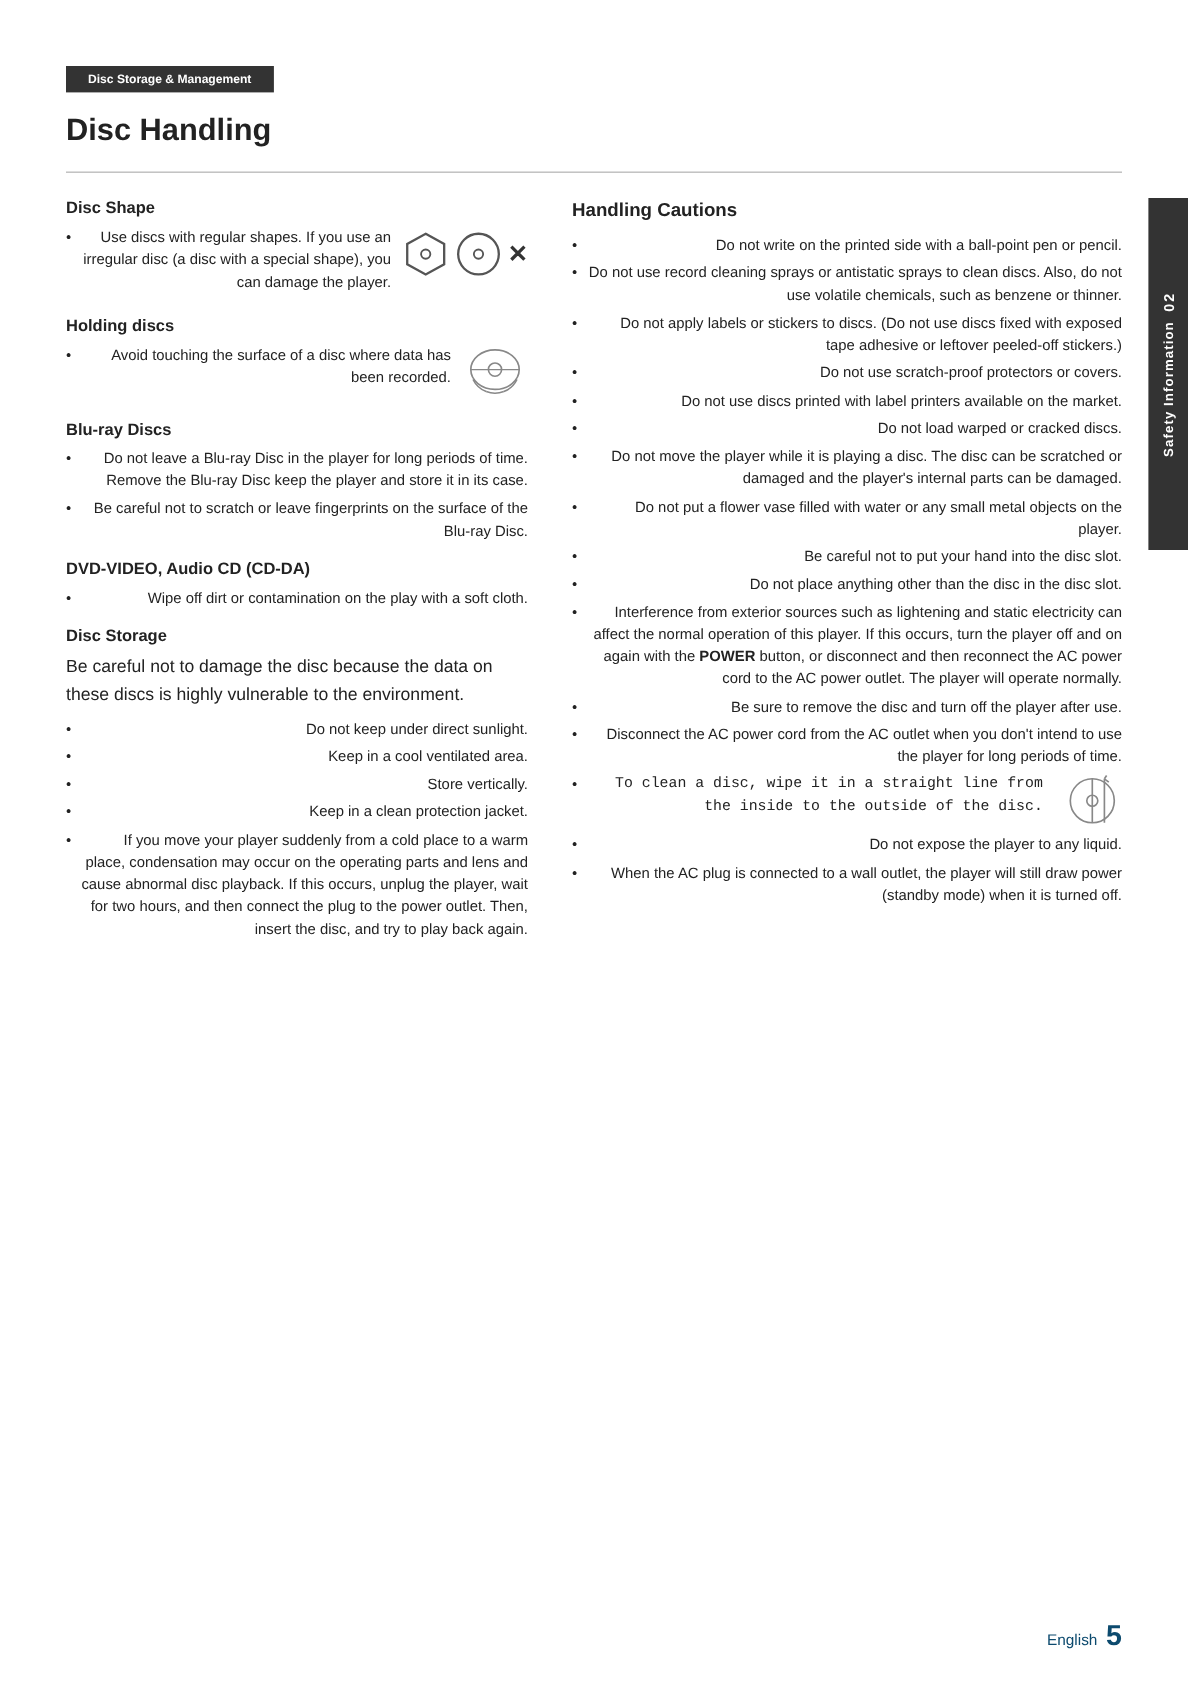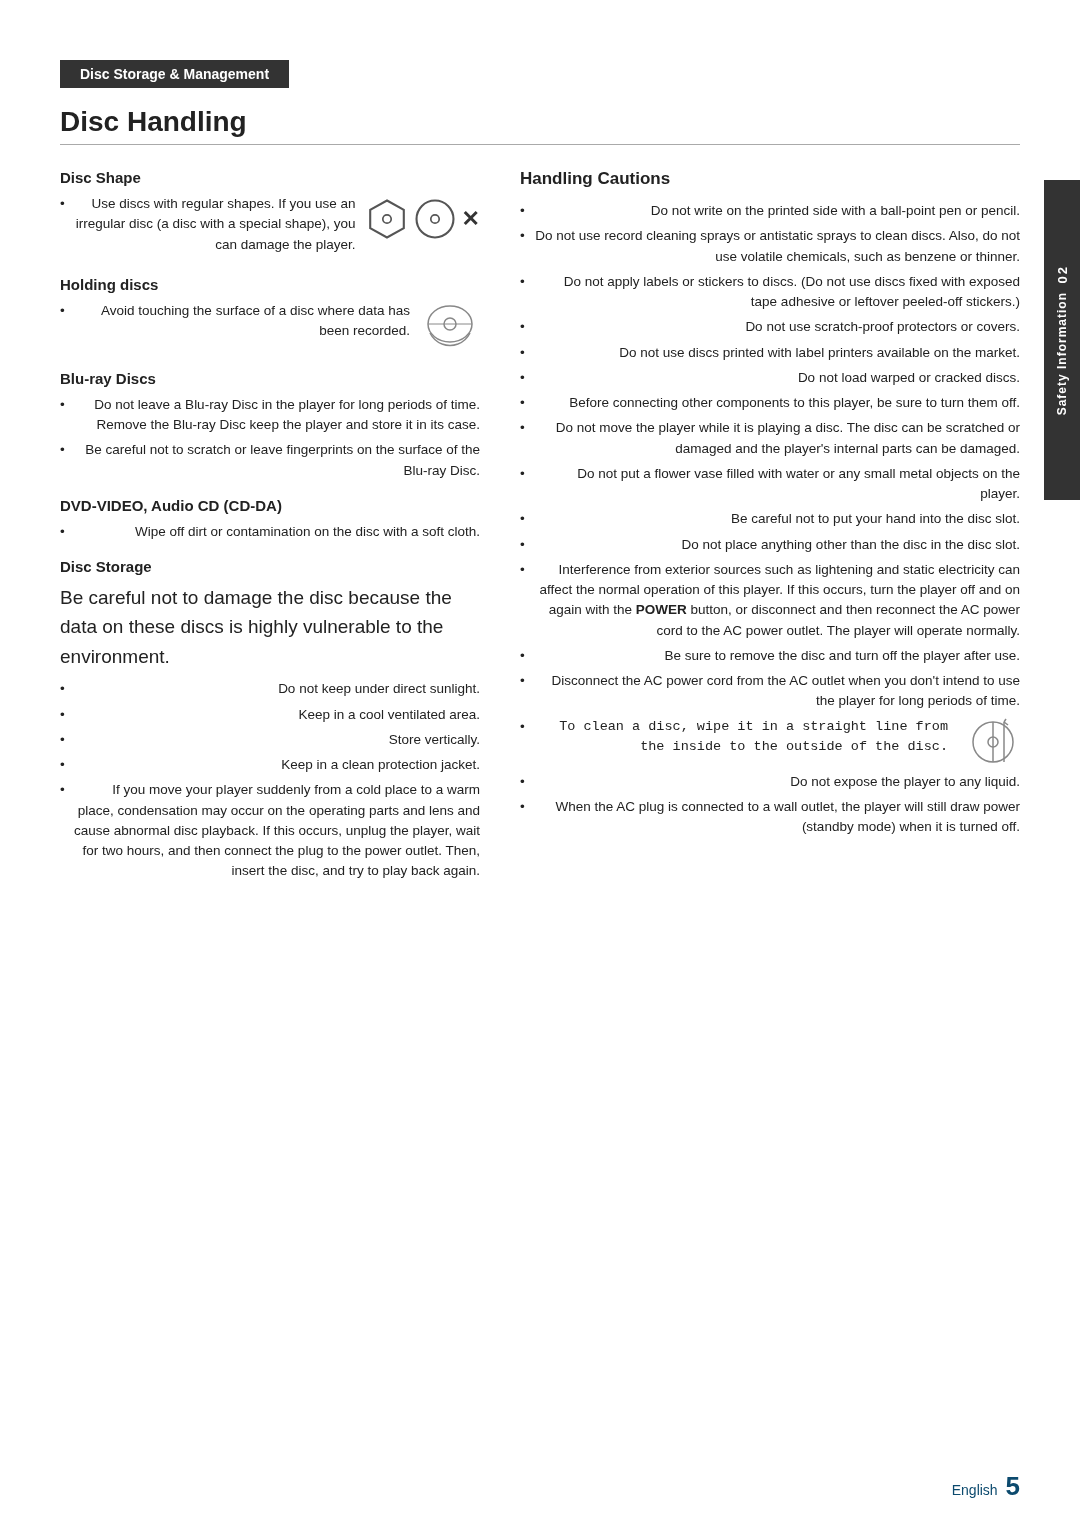--- a/index.html
+++ b/index.html
@@ -32,33 +32,33 @@
       background: #333;
       display: flex;
       align-items: center;
       justify-content: center;
     }
 
     
     .section-banner {
       background: #333;
       color: #fff;
-      font-size: 14px;
+      font-size: 11px;
       font-weight: bold;
       padding: 6px 20px;
       display: inline-block;
       margin-bottom: 18px;
     }
 
     
     .main-title {
       font-size: 28px;
       font-weight: bold;
       border-bottom: 1px solid #aaa;
-      padding-bottom: 6px;
+      padding-bottom: 22px;
       margin-bottom: 22px;
     }
 
     
     .columns {
       display: flex;
       gap: 40px;
       margin-top: 24px;
     }
 
@@ -101,21 +101,21 @@
 
     ul.content-list li::before {
       content: '•';
       position: absolute;
       left: 0;
       top: 0;
     }
 
     p.content-para {
       line-height: 1.55;
-      font-size: 19px;
+      font-size: 16px;
       margin-bottom: 8px;
     }
 
     
     .disc-illustration {
       display: flex;
       align-items: center;
       gap: 6px;
       margin: 4px 0 8px 0;
       float: right;
@@ -240,21 +240,21 @@
       </div>
 
       <div class="sub-heading">Blu-ray Discs</div>
       <ul class="content-list">
         <li>Do not leave a Blu-ray Disc in the player for long periods of time. Remove the Blu-ray Disc keep the player and store it in its case.</li>
         <li>Be careful not to scratch or leave fingerprints on the surface of the Blu-ray Disc.</li>
       </ul>
 
       <div class="sub-heading">DVD-VIDEO, Audio CD (CD-DA)</div>
       <ul class="content-list">
-        <li>Wipe off dirt or contamination on the disc with a soft cloth.</li>
+        <li>Wipe off dirt or contamination on the play with a soft cloth.</li>
       </ul>
 
       <div class="sub-heading">Disc Storage</div>
       <p class="content-para">Be careful not to damage the disc because the data on these discs is highly vulnerable to the environment.</p>
       <ul class="content-list">
         <li>Do not keep under direct sunlight.</li>
         <li>Keep in a cool ventilated area.</li>
         <li>Store vertically.</li>
         <li>Keep in a clean protection jacket.</li>
         <li>If you move your player suddenly from a cold place to a warm place, condensation may occur on the operating parts and lens and cause abnormal disc playback. If this occurs, unplug the player, wait for two hours, and then connect the plug to the power outlet. Then, insert the disc, and try to play back again.</li>
@@ -266,21 +266,20 @@
 
       <div class="handling-title">Handling Cautions</div>
 
       <ul class="content-list">
         <li>Do not write on the printed side with a ball-point pen or pencil.</li>
         <li>Do not use record cleaning sprays or antistatic sprays to clean discs. Also, do not use volatile chemicals, such as benzene or thinner.</li>
         <li>Do not apply labels or stickers to discs. (Do not use discs fixed with exposed tape adhesive or leftover peeled-off stickers.)</li>
         <li>Do not use scratch-proof protectors or covers.</li>
         <li>Do not use discs printed with label printers available on the market.</li>
         <li>Do not load warped or cracked discs.</li>
-        <li>Before connecting other components to this player, be sure to turn them off.</li>
         <li>Do not move the player while it is playing a disc. The disc can be scratched or damaged and the player's internal parts can be damaged.</li>
         <li>Do not put a flower vase filled with water or any small metal objects on the player.</li>
         <li>Be careful not to put your hand into the disc slot.</li>
         <li>Do not place anything other than the disc in the disc slot.</li>
         <li>
           <span id="bullet11-text">Interference from exterior sources such as lightening and static electricity can affect the normal operation of this player. If this occurs, turn the player off and on again with the <strong>POWER</strong> button, or disconnect and then reconnect the AC power cord to the AC power outlet. The player will operate normally.</span>
         </li>
         <li>Be sure to remove the disc and turn off the player after use.</li>
         <li>Disconnect the AC power cord from the AC outlet when you don't intend to use the player for long periods of time.</li>
         <li>

